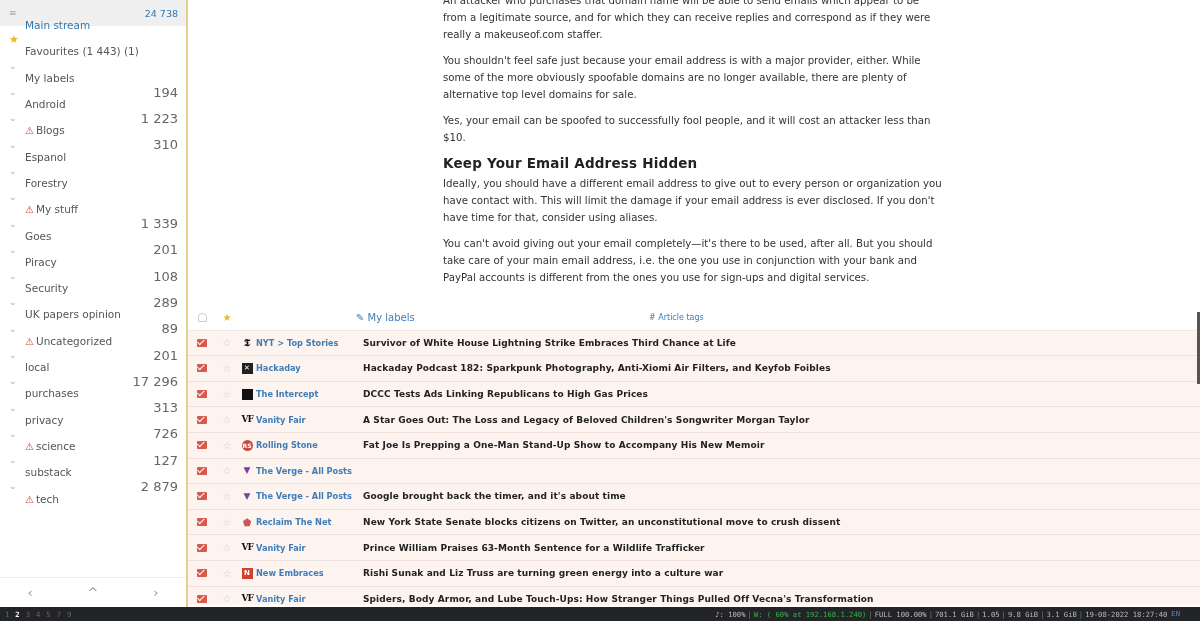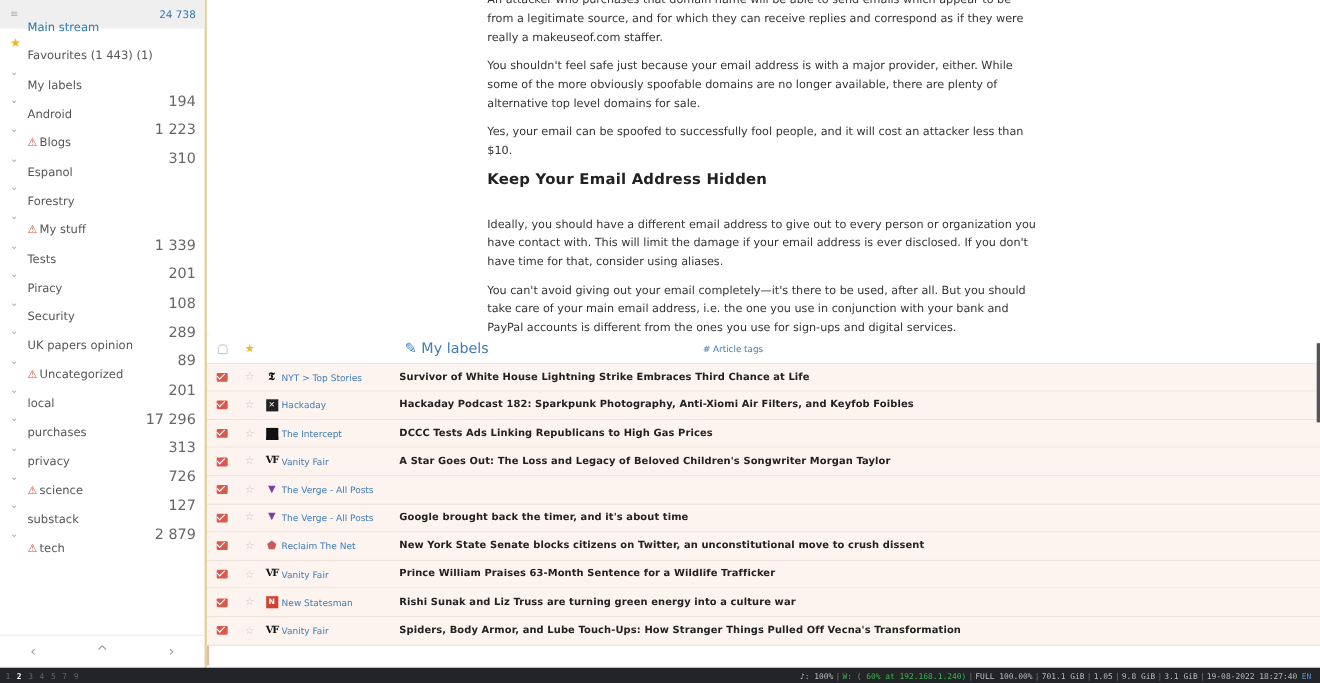--- a/index.html
+++ b/index.html
@@ -13,56 +13,56 @@
   .side-item .ico.star { color: #e8b921; font-size: 11px; }
   .side-item .label { flex: 1; white-space: nowrap; margin-top: 24px; }
   .side-item .warn { color: #d0543e; font-size: 10px; margin-right: 2px; }
   .side-item .count { font-size: 13px; color: #666; }
   .side-item.active .count { color: #2f78b5; font-size: 9.5px; }
   .side-nav { position: absolute; left: 0; bottom: 0; width: 186px; height: 30px; border-top: 1px solid #eee; display: flex; justify-content: space-around; align-items: center; color: #999; font-size: 13px; }
   
   .main { flex: 1; position: relative; height: 605px; overflow: hidden; }
   .article { position: absolute; left: 255px; top: 0; width: 500px; font-size: 10.2px; line-height: 17px; color: #333; }
   .article p { margin-bottom: 9px; }
-  .article h2 { font-size: 13.5px; font-weight: bold; margin: 8px 0 24px; color: #222; letter-spacing: 0.2px; }
+  .article h2 { font-size: 13.5px; font-weight: bold; margin: 8px 0 3px; color: #222; letter-spacing: 0.2px; }
   .article .first { margin-top: -8px; }
   
   .list { position: absolute; left: 0; top: 305px; width: 1012px; }
   .row { height: 25.6px; display: flex; align-items: center; border-bottom: 1px solid #efe2dc; background: #fdf3ef; font-size: 8.2px; position: relative; }
   .row.head { background: #fff; border-bottom: 1px solid #f1e7e2; }
   .c-read { width: 28px; display: flex; justify-content: center; }
   .c-star { width: 22px; text-align: center; color: #ccc; font-size: 10px; }
   .c-star.on { color: #e8b921; }
   .c-fav { width: 18px; display: flex; justify-content: center; }
-  .c-feed { width: 107px; color: #3f7db8; white-space: nowrap; overflow: hidden; }
+  .c-feed { width: 107px; color: #3f7db8; white-space: nowrap; overflow: hidden; font-weight: bold; }
   .c-title { width: 580px; color: #222; font-size: 9px; font-weight: bold; white-space: nowrap; overflow: hidden; letter-spacing: 0.1px; }
   .env { width: 10px; height: 8px; background: #d85a4e; border-radius: 1px; position: relative; }
   .env::after { content: ""; position: absolute; left: 1px; top: 1px; width: 6px; height: 3px; border-left: 1px solid #fff; border-bottom: 1px solid #fff; transform: rotate(-45deg) translate(0px, -1px); }
   .bell { width: 9px; height: 9px; border: 1px solid #ccc; border-radius: 4px 4px 1px 1px; }
   .fav { width: 11px; height: 11px; display: inline-block; font-size: 8px; line-height: 11px; text-align: center; font-weight: bold; }
   .fav.nyt { color: #111; font-family: "DejaVu Serif", serif; font-size: 10px; }
   .fav.hack { background: #222; color: #fff; font-size: 7px; }
   .fav.intercept { background: #111; border-bottom: 3px solid #111; }
   .fav.vf { color: #111; font-family: "DejaVu Serif", serif; font-size: 9px; letter-spacing: -1px; }
   .fav.rs { background: #c84a44; border-radius: 50%; color: #fff; font-size: 6px; }
   .fav.verge { color: #7b3fa0; font-size: 9px; }
   .fav.reclaim { color: #c85a5a; font-size: 10px; }
   .fav.ns { background: #d0412f; color: #fff; font-size: 7px; }
-  .head .c-labels { position: absolute; left: 180px; color: #3f7db8; font-size: 13px; font-weight: normal; }
-  .head .c-tags { position: absolute; left: 451px; color: #3f7db8; font-size: 8px; }
+  .head .c-labels { position: absolute; left: 168px; color: #3f7db8; font-size: 10px; font-weight: normal; }
+  .head .c-tags { position: absolute; left: 461px; color: #3f7db8; font-size: 8px; }
   .scrollbar { position: absolute; right: 0; top: 312px; width: 3px; height: 72px; background: #555; }
   .leftbar { position: absolute; left: 0; top: 305px; width: 2px; height: 302px; background: #e8b8a0; }
   
   .statusbar { position: absolute; left: 0; top: 607px; width: 1200px; height: 14px; background: #222428; font-family: "DejaVu Sans Mono", monospace; font-size: 7.2px; color: #bbb; display: flex; align-items: center; }
   .ws { display: flex; gap: 6px; padding-left: 5px; color: #666; }
   .ws .cur { color: #fff; font-weight: bold; }
-  .sys { position: absolute; right: 8px; display: flex; gap: 0; white-space: nowrap; align-items: center; }
+  .sys { position: absolute; right: 20px; display: flex; gap: 0; white-space: nowrap; align-items: center; }
   .sys .green { color: #39b54a; }
   .sys .sep { color: #777; padding: 0 2px; }
-  .sys .lang { color: #5a8fd0; }
+  .sys .lang { color: #5a8fd0; font-family: Liberation Mono, monospace; }
 </style>
 </head>
 <body>
 
 <div class="app">
 
   <div class="sidebar">
     <div id="side-list">
         <div class="side-item active">
           <span class="ico">≡</span>
@@ -99,21 +99,21 @@
           <span class="label"><span>Forestry</span></span>
           <span class="count"></span>
         </div>
         <div class="side-item">
           <span class="ico">⌄</span>
           <span class="label"><span class="warn">⚠</span><span>My stuff</span></span>
           <span class="count"></span>
         </div>
         <div class="side-item">
           <span class="ico">⌄</span>
-          <span class="label"><span>Tests</span></span>
+          <span class="label"><span>Goes</span></span>
           <span class="count">1 339</span>
         </div>
         <div class="side-item">
           <span class="ico">⌄</span>
           <span class="label"><span>Piracy</span></span>
           <span class="count">201</span>
         </div>
         <div class="side-item">
           <span class="ico">⌄</span>
           <span class="label"><span>Security</span></span>
@@ -233,20 +233,31 @@
             </div>
             <div class="c-feed">Vanity Fair</div>
             <div class="c-title">A Star Goes Out: The Loss and Legacy of Beloved Children's Songwriter Morgan Taylor</div>
           </div>
           <div class="row">
             <div class="c-read">
               <span class="env"></span>
             </div>
             <div class="c-star">☆</div>
             <div class="c-fav">
+              <span class="fav rs">RS</span>
+            </div>
+            <div class="c-feed">Rolling Stone</div>
+            <div class="c-title">Fat Joe Is Prepping a One-Man Stand-Up Show to Accompany His New Memoir</div>
+          </div>
+          <div class="row">
+            <div class="c-read">
+              <span class="env"></span>
+            </div>
+            <div class="c-star">☆</div>
+            <div class="c-fav">
               <span class="fav verge">▼</span>
             </div>
             <div class="c-feed">The Verge - All Posts</div>
           </div>
           <div class="row">
             <div class="c-read">
               <span class="env"></span>
             </div>
             <div class="c-star">☆</div>
             <div class="c-fav">
@@ -278,21 +289,21 @@
             <div class="c-title">Prince William Praises 63-Month Sentence for a Wildlife Trafficker</div>
           </div>
           <div class="row">
             <div class="c-read">
               <span class="env"></span>
             </div>
             <div class="c-star">☆</div>
             <div class="c-fav">
               <span class="fav ns">N</span>
             </div>
-            <div class="c-feed">New Statesman</div>
+            <div class="c-feed">New Embraces</div>
             <div class="c-title">Rishi Sunak and Liz Truss are turning green energy into a culture war</div>
           </div>
           <div class="row">
             <div class="c-read">
               <span class="env"></span>
             </div>
             <div class="c-star">☆</div>
             <div class="c-fav">
               <span class="fav vf">VF</span>
             </div>

